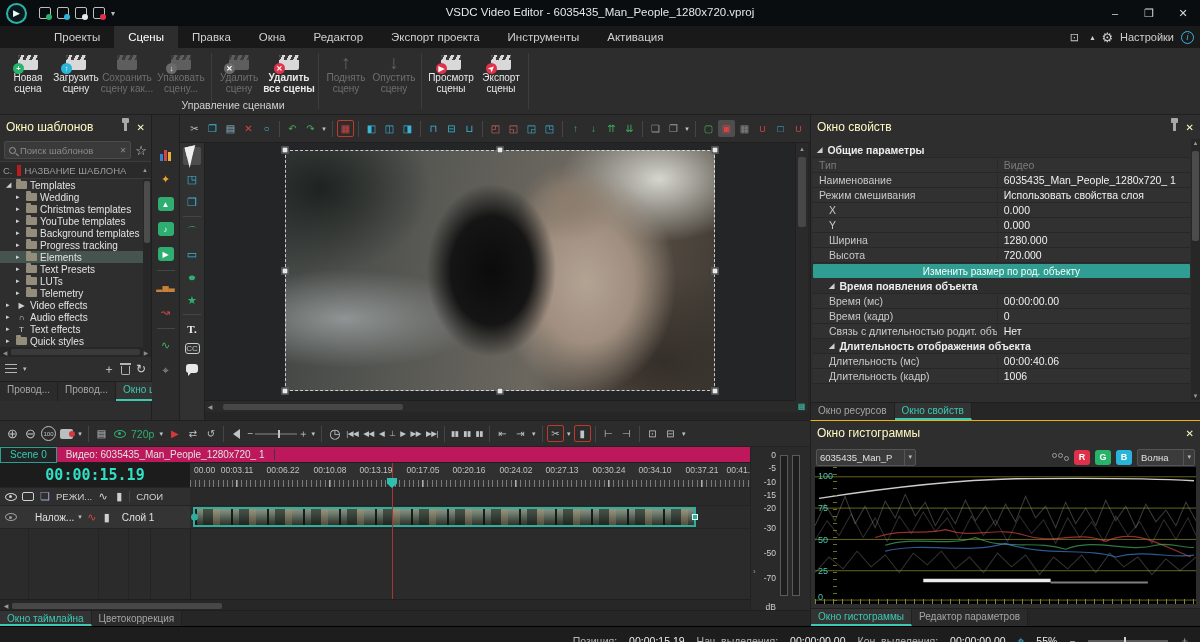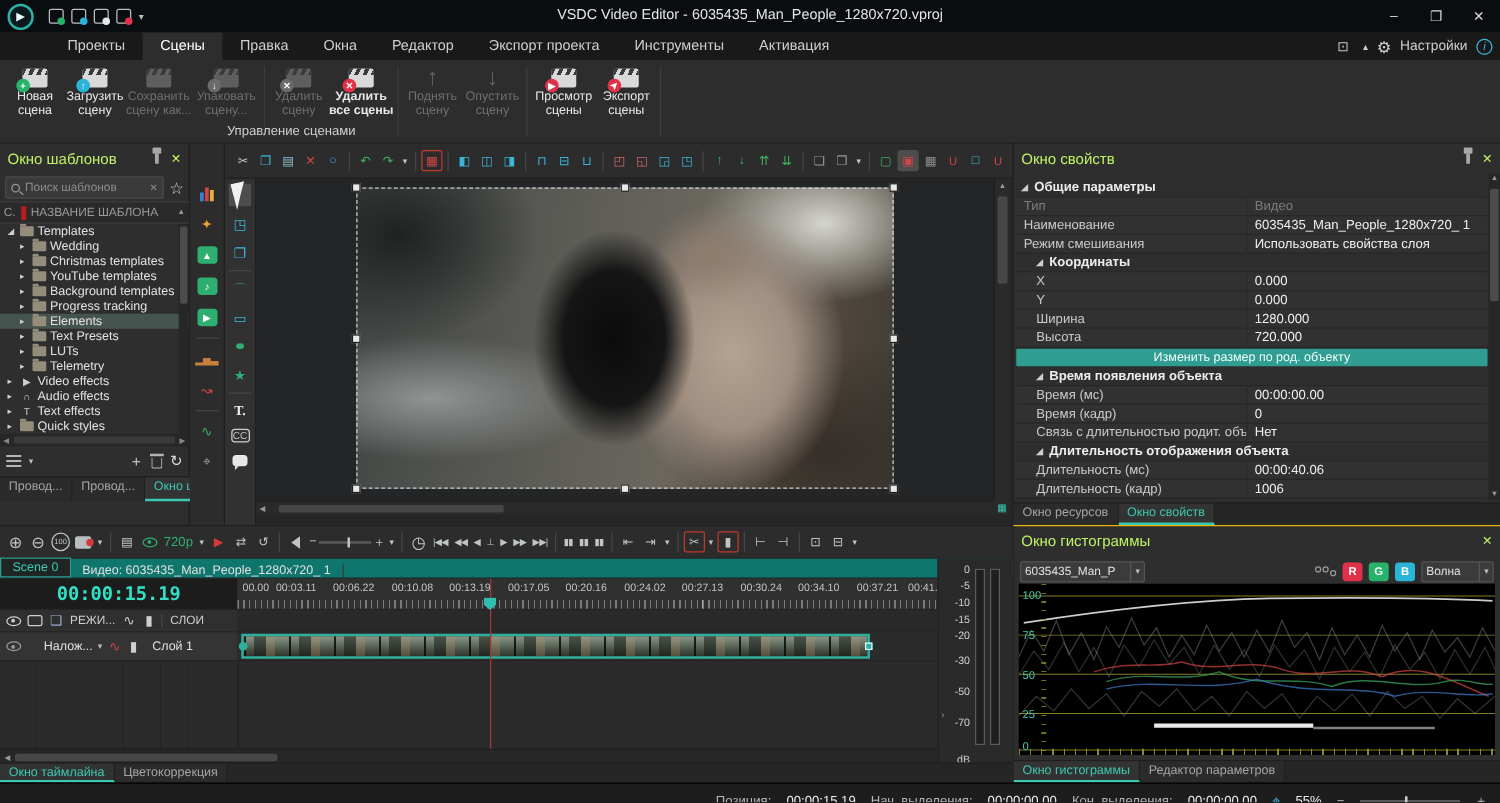--- a/index.html
+++ b/index.html
@@ -32,21 +32,21 @@
 .clap::before{content:"";position:absolute;top:0;left:0;right:0;height:5px;border-radius:2px 2px 0 0;background:repeating-linear-gradient(115deg,#3a3a3a 0 3px,#d9d9d9 3px 6px)}
 .rbtn.dis .clap{background:#5e5e5e}
 .rbtn.dis .clap::before{background:repeating-linear-gradient(115deg,#3a3a3a 0 3px,#5e5e5e 3px 6px)}
 .badge{position:absolute;left:-5px;bottom:-4px;width:11px;height:11px;border-radius:50%;color:#fff;font-size:7.5px;display:flex;align-items:center;justify-content:center;font-weight:bold}
 .bigarrow{font-size:19px;line-height:15px;color:#8f8f8f}
 .rbtn.dis .bigarrow{color:#626262}
 .rsep{width:1px;height:56px;background:#3d3d3d;margin:0 3px}
 .rgroup{position:absolute;left:4px;top:51px;width:458px;text-align:center;font-size:10.5px;color:#cfcfcf}
 
 .tpanel{position:absolute;left:0;top:115px;width:152px;height:305px;background:#2e2e2e;border-right:1px solid #1f1f1f}
-.phead{height:24px;display:flex;align-items:center;padding:0 6px;font-size:12px;color:#bef264;gap:4px}
+.phead{height:24px;display:flex;align-items:center;padding:0 6px;font-size:12px;color:#fef9c3;gap:4px}
 .phead .sp{flex:1}
 .pin{width:3px;height:8px;background:#a8a8a8;position:relative;margin-right:6px}
 .pin::before{content:"";position:absolute;top:-5px;left:-2px;width:7px;height:5px;background:#a8a8a8;border-radius:1px}
 .srow{display:flex;align-items:center;margin:2px 4px;gap:4px}
 .sbox{flex:1;height:18px;background:#3a3a3a;border:1px solid #4a4a4a;border-radius:2px;display:flex;align-items:center;gap:4px;padding:0 4px}
 .mag{width:7px;height:7px;border:1.4px solid #9a9a9a;border-radius:50%;position:relative;flex:0 0 auto}
 .mag::after{content:"";position:absolute;left:5px;top:6px;width:4px;height:1.4px;background:#9a9a9a;transform:rotate(40deg)}
 .ph-txt{flex:1;color:#8b8b8b;font-size:9.5px;overflow:hidden;white-space:nowrap}
 .colhead{height:18px;background:#2a2a2a;border-top:1px solid #3c3c3c;border-bottom:1px solid #3c3c3c;display:flex;align-items:center;font-size:9.5px;color:#9a9a9a;padding:0 3px;gap:4px}
 .tree{position:relative;height:168px;overflow:hidden}
@@ -138,21 +138,21 @@
 .tlbar .ico{width:17px;height:17px;font-size:10px}
 .tlbar .tstr{font-size:7.5px;letter-spacing:-.5px;width:auto;padding:0 2px}
 .z100{width:15px;height:15px;border:1px solid #bfc4c6;border-radius:50%;font-size:6px;display:flex;align-items:center;justify-content:center;color:#bfc4c6}
 .reccam{width:13px;height:10px;background:#b9bfc1;border-radius:2px;position:relative}
 .reccam::after{content:"";position:absolute;right:-2px;top:2px;width:6px;height:6px;background:#d43a3a;border-radius:50%}
 .eye{width:12px;height:8px;border:1px solid currentColor;border-radius:50%;position:relative}
 .eye::after{content:"";position:absolute;left:3.5px;top:1.5px;width:3px;height:3px;background:currentColor;border-radius:50%}
 .spk{width:0;height:0;border-top:5px solid transparent;border-bottom:5px solid transparent;border-right:7px solid #bfc4c6}
 .vslid{width:42px;height:2px;background:#5a5a5a;position:relative}
 .vslid i{position:absolute;left:55%;top:-3px;width:2px;height:8px;background:#bfc4c6}
-.stabs{height:16px;display:flex;align-items:flex-end;background:#0f766e;border-bottom:1px solid #1f1f1f}
+.stabs{height:16px;display:flex;align-items:center;background:#be185d;border-bottom:1px solid #1f1f1f}
 .stab0{height:16px;display:flex;align-items:center;padding:0 9px;color:#3cc9b2;background:#1f2524;border:1px solid #2f9d91;font-size:10px}
 .stab1{padding:0 9px;color:#e0e0e0;font-size:10px;border-right:1px solid #3a3a3a}
 .timebox{position:absolute;left:0;top:42px;width:190px;height:25px;background:#1c1c1c;display:flex;align-items:center;justify-content:center;color:#2fe0c4;font-family:"DejaVu Sans Mono",monospace;font-size:15px;font-weight:bold;border-bottom:1px solid #242424}
 .ruler{position:absolute;left:190px;top:42px;width:560px;height:25px;background:#303030;border-bottom:1px solid #242424;overflow:hidden}
 .rlab{position:absolute;top:2px;font-size:8.5px;color:#c2c2c2;transform:translateX(-50%);white-space:nowrap}
 .rlab.f{transform:none}
 .rticks{position:absolute;left:0;right:0;bottom:0;height:7px;background:repeating-linear-gradient(90deg,#7a7a7a 0 1px,transparent 1px 4.65px),repeating-linear-gradient(90deg,#b0b0b0 0 1px,transparent 1px 46.5px)}
 .phead2{position:absolute;left:0;top:67px;width:190px;height:18px;background:#2f2f2f;border-bottom:1px solid #242424;display:flex;align-items:center;gap:5px;padding:0 4px;font-size:9.5px;color:#cfcfcf}
 .trackband{position:absolute;left:190px;top:67px;width:560px;height:18px;background:#292929;border-bottom:1px solid #242424}
 .lrow{position:absolute;left:0;top:85px;width:190px;height:23px;background:#343434;border-bottom:1px solid #242424;display:flex;align-items:center;gap:4px;padding:0 4px;font-size:10px;color:#e0e0e0}
@@ -541,24 +541,20 @@
           <div class="pv">Видео</div>
         </div>
       <div class="prow">
           <div class="pl">Наименование</div>
           <div class="pv">6035435_Man_People_1280x720_ 1</div>
         </div>
       <div class="prow">
           <div class="pl">Режим смешивания</div>
           <div class="pv">Использовать свойства слоя</div>
         </div>
-      <div class="prow sec ind">
-          <span class="sc">◢</span>
-          <span>Координаты</span>
-        </div>
       <div class="prow">
           <div class="pl" style="padding-left:16px">X</div>
           <div class="pv">0.000</div>
         </div>
       <div class="prow">
           <div class="pl" style="padding-left:16px">Y</div>
           <div class="pv">0.000</div>
         </div>
       <div class="prow">
           <div class="pl" style="padding-left:16px">Ширина</div>

